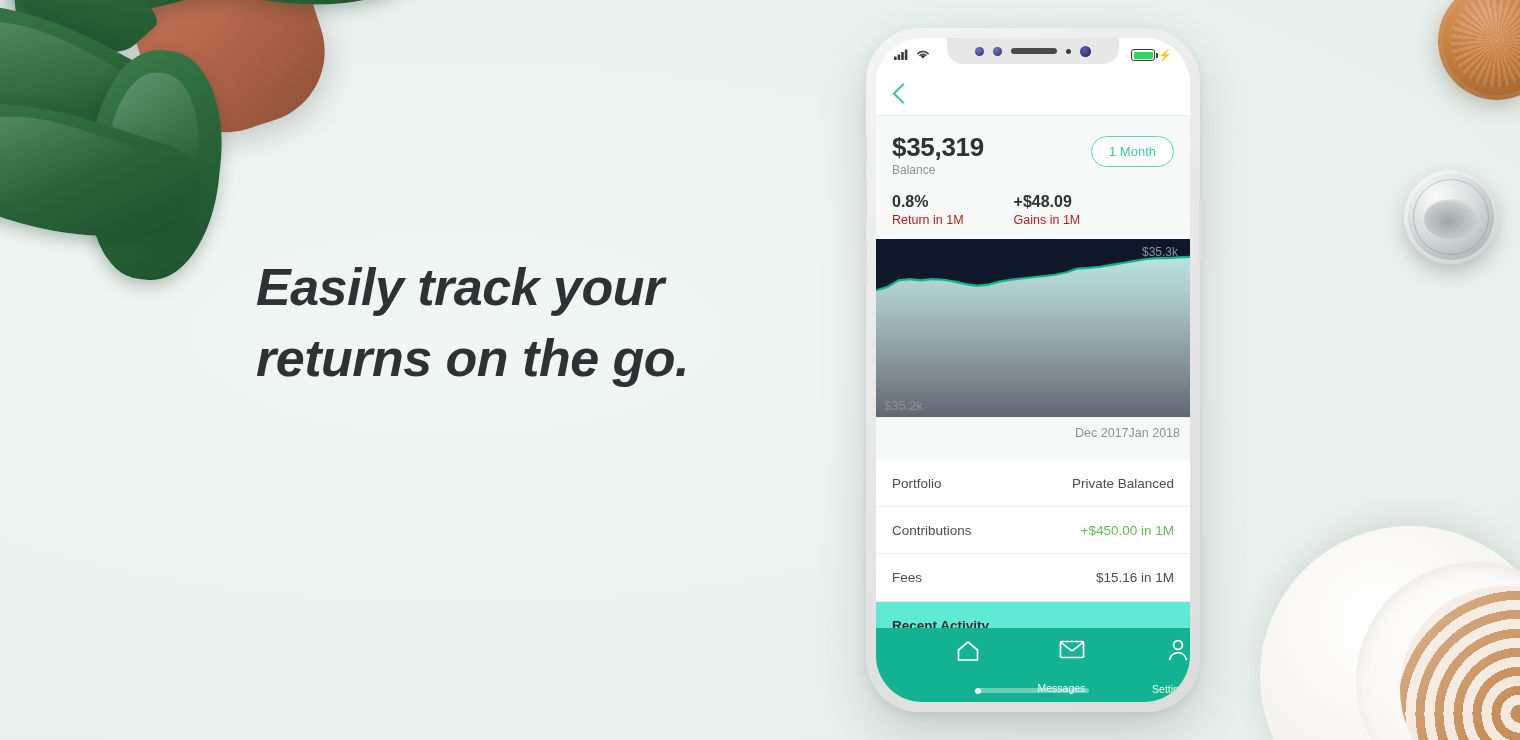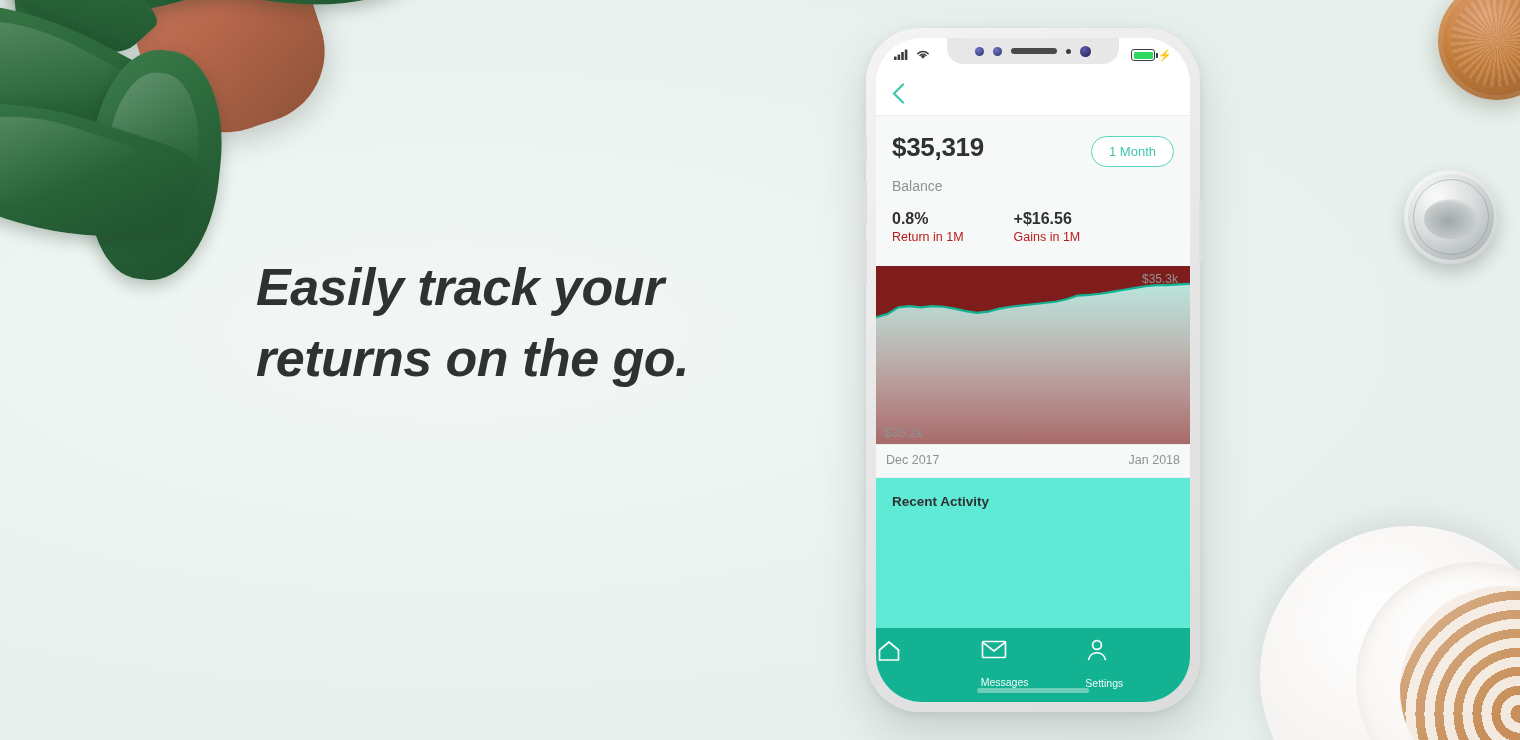--- a/index.html
+++ b/index.html
@@ -228,48 +228,48 @@
     position: absolute; left: 0; right: 0; text-align: center;
     font-size: 15px; font-weight: bold; color: #2f3133; letter-spacing: .1px;
   }
 
   
   .content { flex: 1; overflow: hidden; background: #f7f8f8; display: flex; flex-direction: column; }
 
   .summary { padding: 16px 16px 6px 16px; background: #f7f8f8; position: relative; }
   .balance-row { display: flex; align-items: flex-start; justify-content: space-between; }
   .balance-amt { font-size: 26px; font-weight: bold; color: #2f3133; letter-spacing: -.3px; }
-  .balance-lbl { font-size: 14px; color: #8d9294; margin-top: 15px; }
+  .balance-lbl { font-size: 12px; color: #8d9294; margin-top: 0; }
   .pill {
     border: 1.5px solid #5bd4bc;
     color: #3fc7ab;
     border-radius: 20px;
     padding: 7px 17px;
     font-size: 13px;
     background: #ffffff;
     white-space: nowrap;
     margin-top: 4px;
   }
   .stats { display: flex; gap: 50px; margin-top: 16px; }
   .stat-val { font-size: 16px; font-weight: bold; color: #2f3133; }
   .stat-lbl { font-size: 12.5px; color: #b91c1c; margin-top: 2px; }
 
   
-  .chart-wrap { position: relative; height: 178px; margin-top: 16px; background: #7f1d1d; }
+  .chart-wrap { position: relative; height: 178px; margin-top: 6px; background: #0f172a; }
   .chart-wrap svg { display: block; width: 100%; height: 100%; }
   .chart-hi {
     position: absolute; right: 12px; top: 6px;
     font-size: 12px; color: #8d9294;
   }
   .chart-lo {
     position: absolute; left: 8px; bottom: 4px;
     font-size: 13px; color: #8d9294;
   }
   .chart-dates {
-    display: flex; justify-content: space-between;
+    display: flex; justify-content: flex-end;
     padding: 8px 10px 10px 10px;
     font-size: 12.5px; color: #8d9294;
     border-top: 1px solid #ececec;
     background: #f7f8f8;
   }
 
   
   .rows { background: #ffffff; margin-top: 10px; }
   .row {
     display: flex; align-items: center; justify-content: space-between;
@@ -297,22 +297,22 @@
     background: #12b293;
     display: flex;
     align-items: flex-start;
     padding-top: 11px;
     position: relative;
   }
   .tab {
     flex: 1;
     display: flex;
     flex-direction: column;
-    align-items: flex-start;
-    gap: 12px;
+    align-items: flex-end;
+    gap: 18px;
     color: #ffffff;
   }
   .tab-label { font-size: 10.5px; color: rgba(255,255,255,.95); }
   .active-dot { width: 6px; height: 6px; border-radius: 50%; background: #ffffff; margin-top: 3px; }
   .home-indicator {
     position: absolute;
     left: 50%; transform: translateX(-50%);
     bottom: 9px;
     width: 112px; height: 5px; border-radius: 3px;
     background: rgba(255,255,255,.38);
@@ -412,21 +412,21 @@
           </div>
           <div class="pill">1 Month</div>
         </div>
 
         <div class="stats">
           <div>
             <div class="stat-val">0.8%</div>
             <div class="stat-lbl">Return in 1M</div>
           </div>
           <div>
-            <div class="stat-val">+$16.56</div>
+            <div class="stat-val">+$48.09</div>
             <div class="stat-lbl">Gains in 1M</div>
           </div>
         </div>
       </div>
 
       <div class="chart-wrap">
         <svg viewBox="0 0 300 178" preserveAspectRatio="none">
           <defs>
             <linearGradient id="areaGrad" x1="0" y1="0" x2="0" y2="1">
               <stop offset="0%" stop-color="#b9e5dd" stop-opacity="1"></stop>
@@ -438,20 +438,34 @@
         </svg>
         <div class="chart-hi">$35.3k</div>
         <div class="chart-lo">$35.2k</div>
       </div>
 
       <div class="chart-dates">
         <span>Dec 2017</span>
         <span>Jan 2018</span>
       </div>
 
+      <div class="rows">
+        <div class="row">
+          <span class="row-label">Portfolio</span>
+          <span class="row-value">Private Balanced</span>
+        </div>
+        <div class="row">
+          <span class="row-label">Contributions</span>
+          <span class="row-value green">+$450.00 in 1M</span>
+        </div>
+        <div class="row">
+          <span class="row-label">Fees</span>
+          <span class="row-value">$15.16 in 1M</span>
+        </div>
+      </div>
 
       <div class="activity">
         <div class="activity-title">Recent Activity</div>
       </div>
     </div>
 
     <div class="tabbar">
 
       <div class="tab">
         <span>

